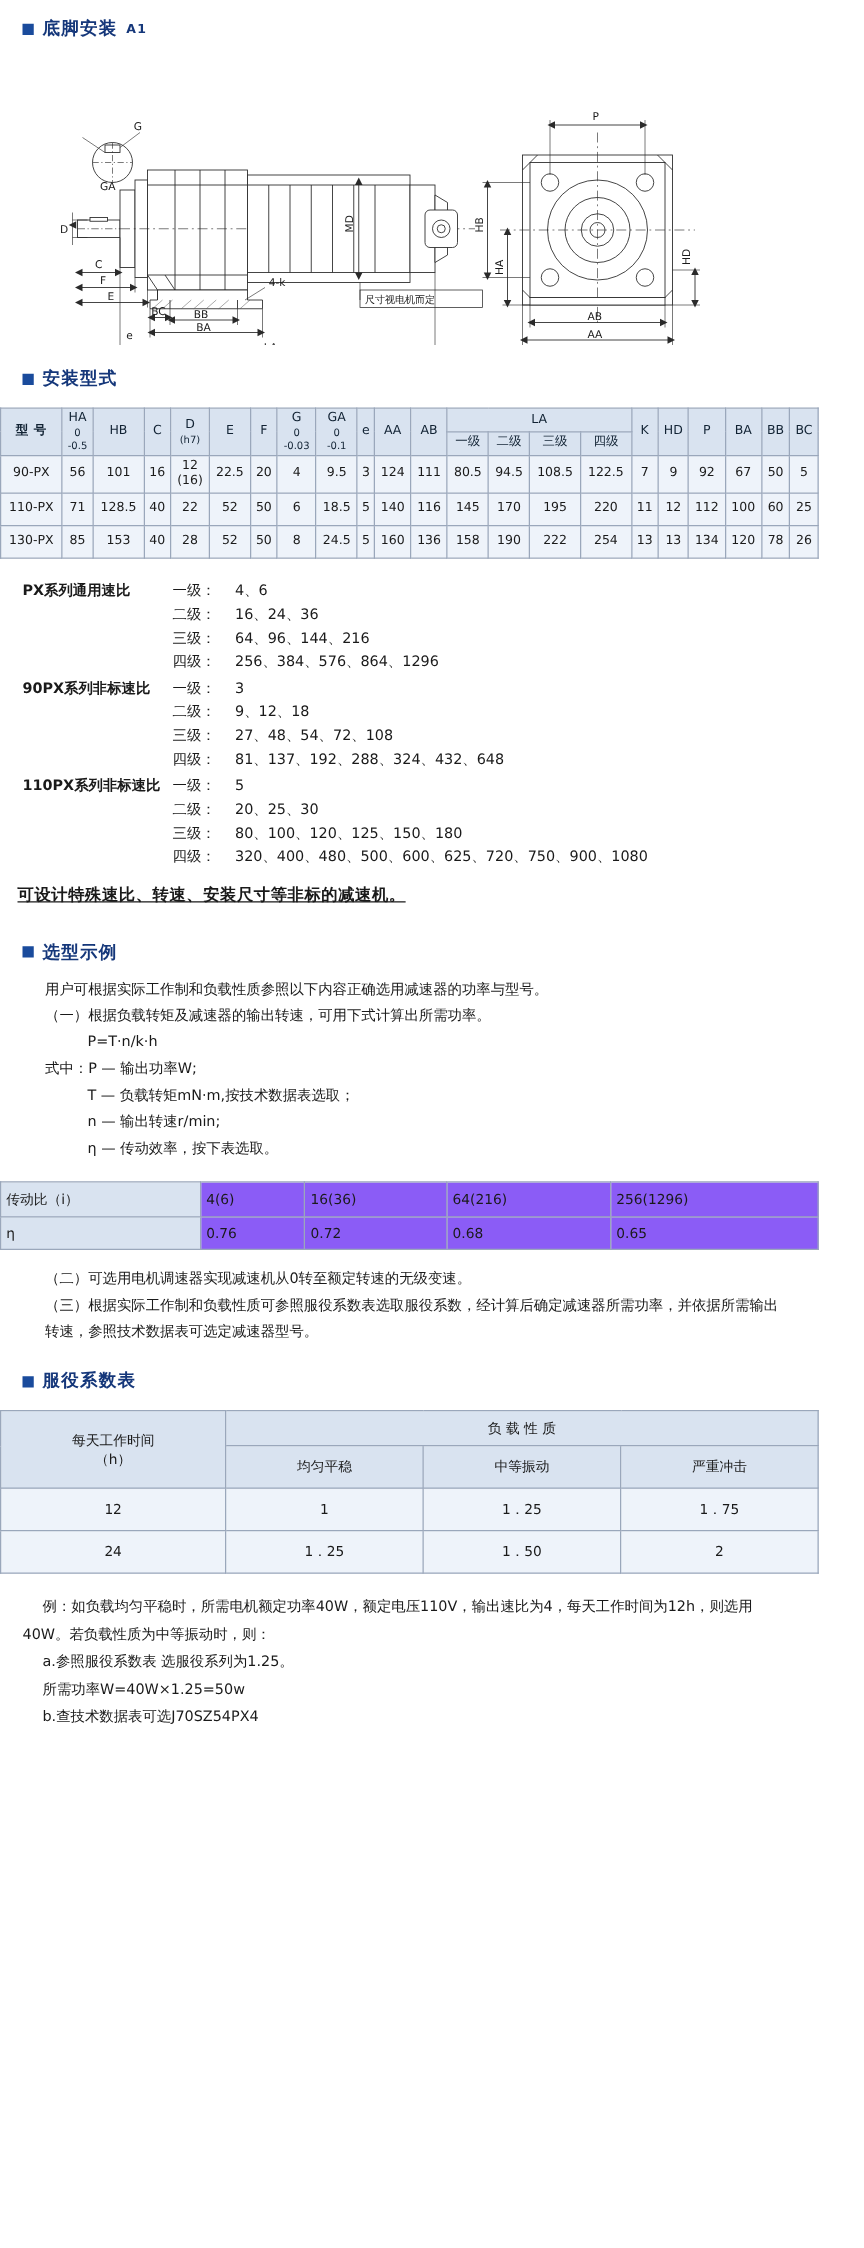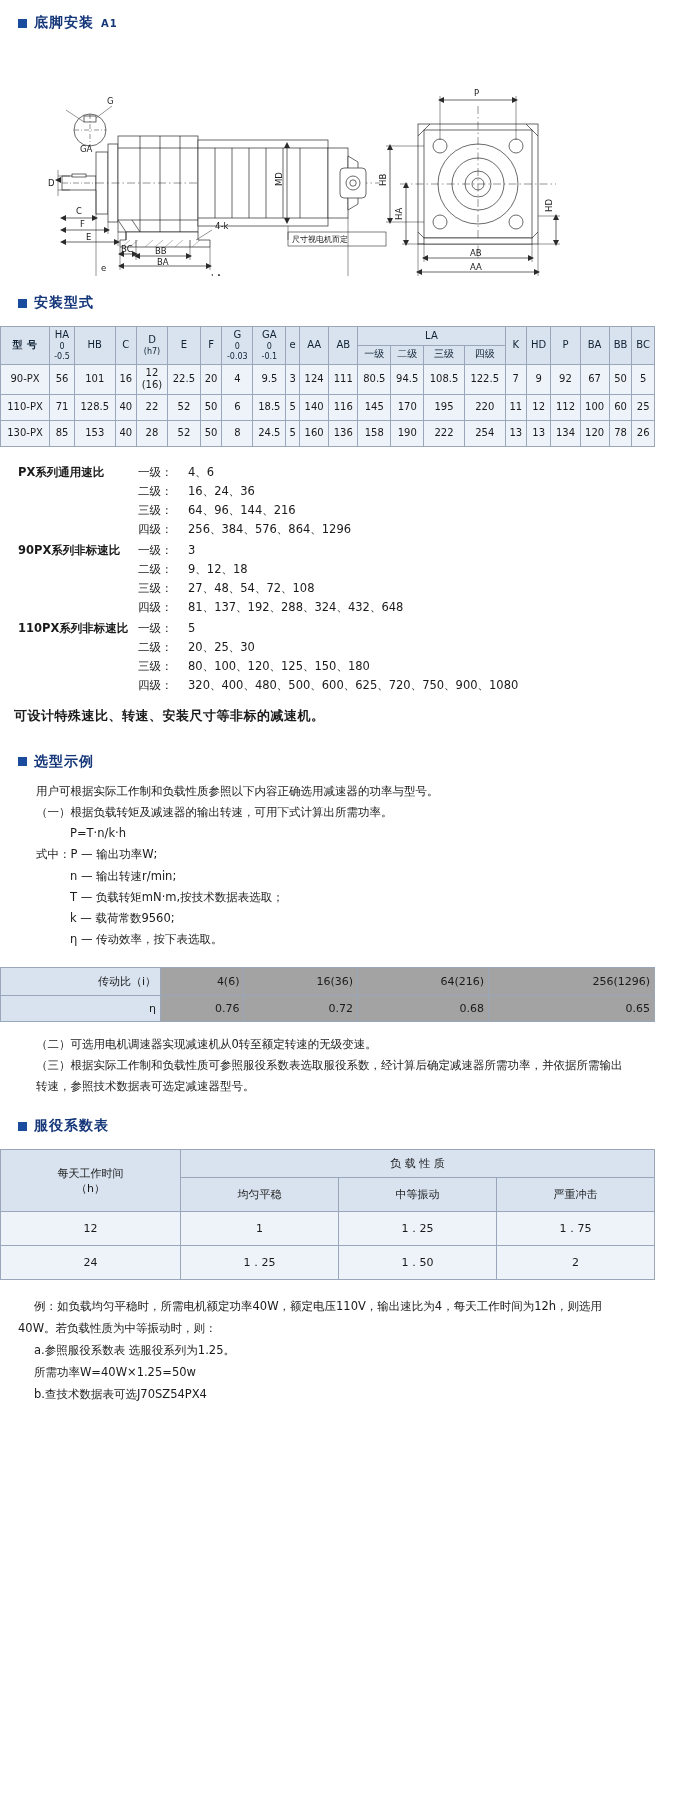--- a/index.html
+++ b/index.html
@@ -77,38 +77,39 @@
   }
   .ratio-rows { flex: 1 1 auto; }
   .ratio-row { display: flex; margin-bottom: 4px; }
   .ratio-row .lvl { width: 50px; flex: 0 0 auto; }
   .ratio-row .vals { flex: 1 1 auto; }
   .ratio-note {
     margin: 10px 18px 0 14px;
     font-weight: bold;
     font-size: 13px;
     letter-spacing: .5px;
+    text-decoration: underline;
   }
 
   
   .sel-body { margin: 10px 18px 0 18px; font-size: 11.5px; line-height: 1.85; }
   .sel-body .ind1 { padding-left: 18px; }
   .sel-body .ind3 { padding-left: 52px; }
 
   .eta-tbl {
     width: 655px;
     margin: 16px auto 0 auto;
     font-size: 11px;
-    text-align: right;
+    text-align: left;
     padding-left: 29px;
   }
   .eta-tbl td, .eta-tbl th {
     border: 1px solid #9aa7bb;
     padding: 6px 4px;
-    background: #a3a3a3;
+    background: #8b5cf6;
     font-weight: normal;
   }
   .eta-tbl .hd { background: #d9e3f0; }
   .eta-tbl .lbl { width: 160px; }
 
   
   .svc-tbl {
     width: 655px;
     margin: 14px auto 0 auto;
     font-size: 11px;
@@ -553,23 +554,22 @@
   <div class="sec-head">
     <span class="sq"></span>
     <span>选型示例</span>
   </div>
 
   <div class="sel-body">
     <div class="ind1">用户可根据实际工作制和负载性质参照以下内容正确选用减速器的功率与型号。</div>
     <div class="ind1">（一）根据负载转矩及减速器的输出转速，可用下式计算出所需功率。</div>
     <div class="ind3">P=T·n/k·h</div>
     <div class="ind1">式中：P — 输出功率W;</div>
+    <div class="ind3">T — 负载转矩mN·m,按技术数据表选取；</div>
     <div class="ind3">n — 输出转速r/min;</div>
-    <div class="ind3">T — 负载转矩mN·m,按技术数据表选取；</div>
-    <div class="ind3">k — 载荷常数9560;</div>
     <div class="ind3">η — 传动效率，按下表选取。</div>
   </div>
 
   <table class="eta-tbl">
     <tbody>
       <tr>
         <td class="hd lbl">传动比（ⅰ）</td>
         <td>4(6)</td>
         <td>16(36)</td>
         <td>64(216)</td>

